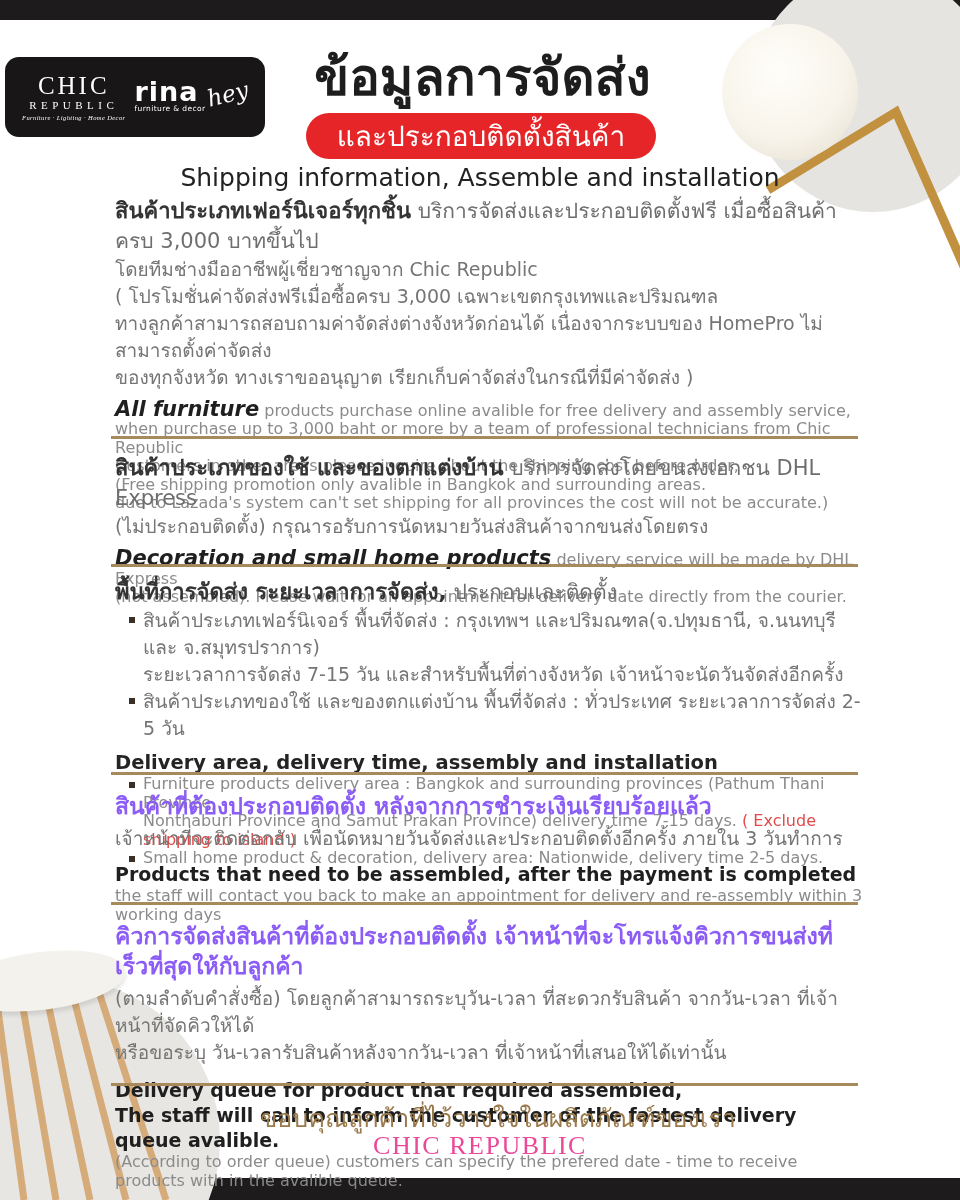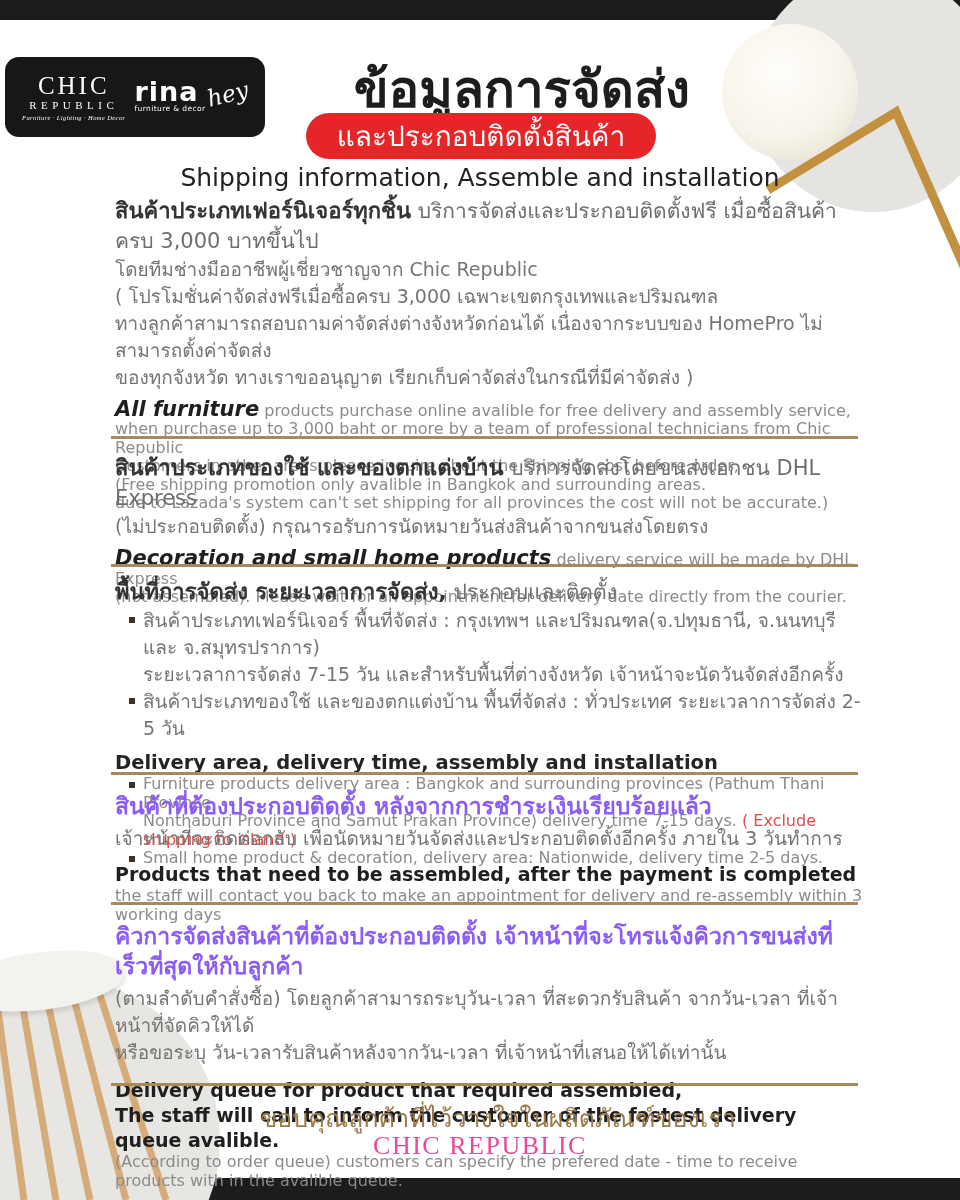--- a/index.html
+++ b/index.html
@@ -29,21 +29,21 @@
   .chic-logo { text-align:center; font-family:"Liberation Serif","DejaVu Serif",serif; }
   .chic-name { font-size:25px; letter-spacing:3px; line-height:24px; }
   .chic-sub  { font-size:11px; letter-spacing:4.5px; margin-top:1px; }
   .chic-tag  { font-size:6.5px; font-style:italic; margin-top:3px; letter-spacing:0.4px; }
   .rina-logo { display:flex; align-items:flex-end; }
   .rina-name { font-weight:bold; font-size:27px; line-height:21px; letter-spacing:1px; }
   .rina-sub  { font-size:7.5px; letter-spacing:0.4px; margin-top:2px; }
   .rina-script { font-family:"DejaVu Serif","Liberation Serif",serif; font-style:italic; font-size:23px;
                  transform:rotate(-14deg); margin-left:1px; margin-bottom:6px; }
 
-  .title    { position:absolute; left:275px; top:56px; width:415px; text-align:right; z-index:5;
+  .title    { position:absolute; left:275px; top:44px; width:415px; text-align:center; z-index:5;
               font-size:51px; font-weight:800; color:#1d1d1d; line-height:68px; }
   .badge    { position:absolute; left:306px; top:113px; width:350px; height:46px; border-radius:23px; z-index:5;
               background:#e52528; color:#ffffff; font-size:28px; text-align:center; line-height:48px; }
   .subtitle { position:absolute; left:0; top:163px; width:960px; text-align:center; z-index:5;
               font-size:25px; color:#222222; }
 
   
   .col { position:absolute; left:115px; width:748px; z-index:5; }
   .divider { position:absolute; left:111px; width:747px; height:3px; background:#a8895c; z-index:5; }
 

